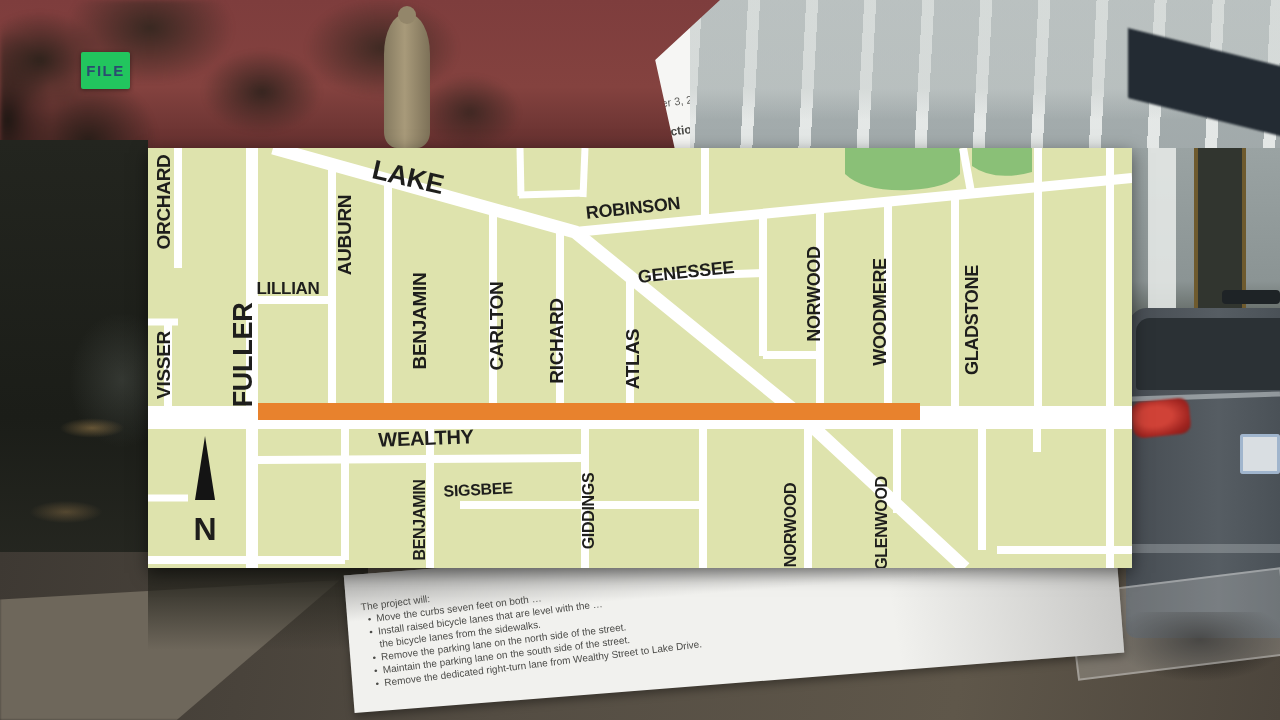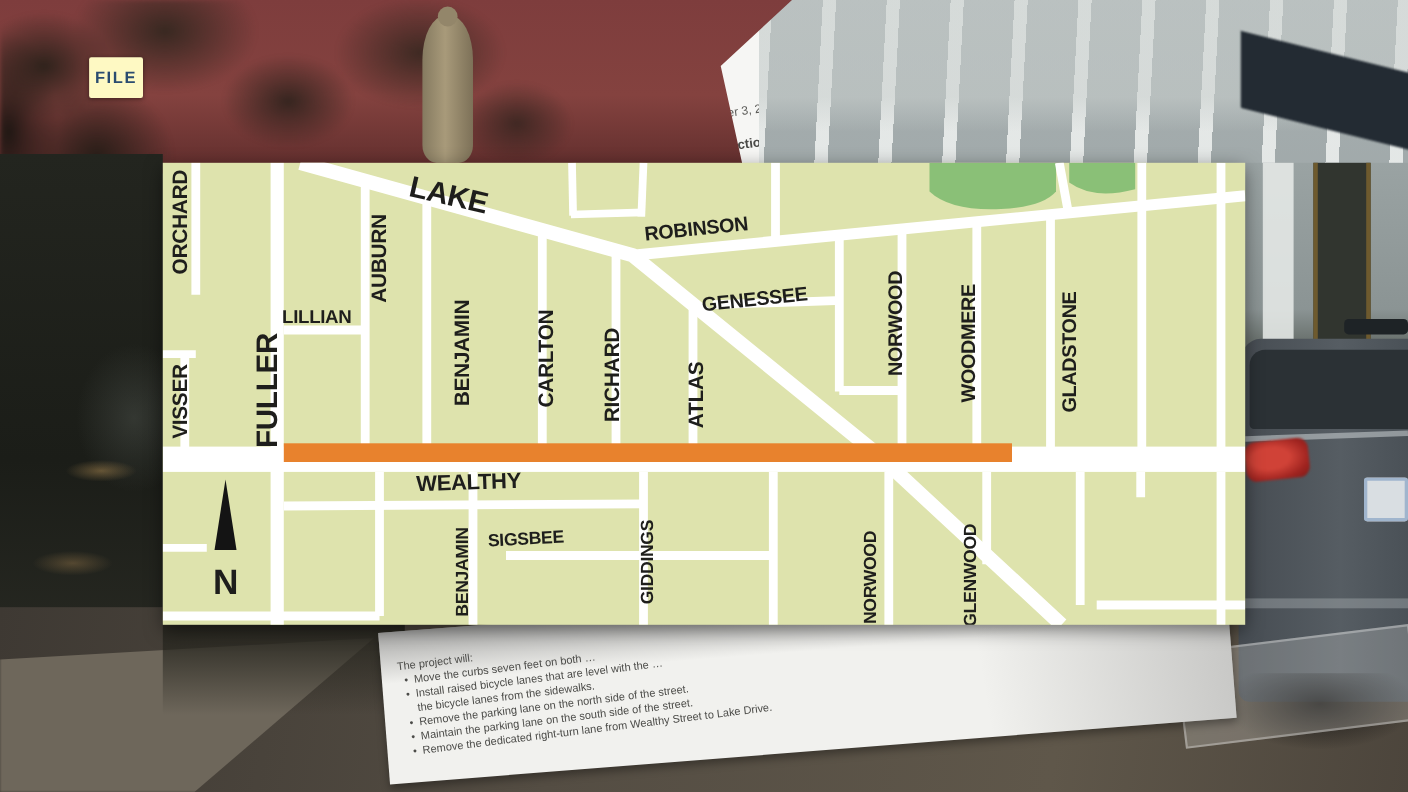--- a/index.html
+++ b/index.html
@@ -102,21 +102,21 @@
   .paper-ghost{position:absolute;left:1072px;top:580px;width:215px;height:88px;transform:rotate(-7deg);
         background:rgba(245,245,242,.22);border:2px solid rgba(255,255,255,.3);}
 
   
   .map{position:absolute;left:148px;top:148px;width:984px;height:420px;background:#dee3ad;
        box-shadow:0 5px 16px rgba(0,0,0,.5);}
   .map svg{display:block;}
   .map text{font-family:"Liberation Sans",sans-serif;font-weight:700;fill:#1e1e1c;letter-spacing:-.3px;}
 
   
-  .file-badge{position:absolute;left:81px;top:52px;width:49px;height:37px;background:#fef9c3;border-radius:2px;
+  .file-badge{position:absolute;left:81px;top:52px;width:49px;height:37px;background:#22c55e;border-radius:2px;
        box-shadow:0 1px 4px rgba(0,0,0,.45);display:flex;align-items:center;justify-content:center;
        font-size:15px;font-weight:700;letter-spacing:1.5px;color:#2b4c70;}
 
   .z1{z-index:1}.z2{z-index:2}.z3{z-index:3}.z5{z-index:5}
 </style>
 </head>
 <body>
 
 <div class="stage">
 

